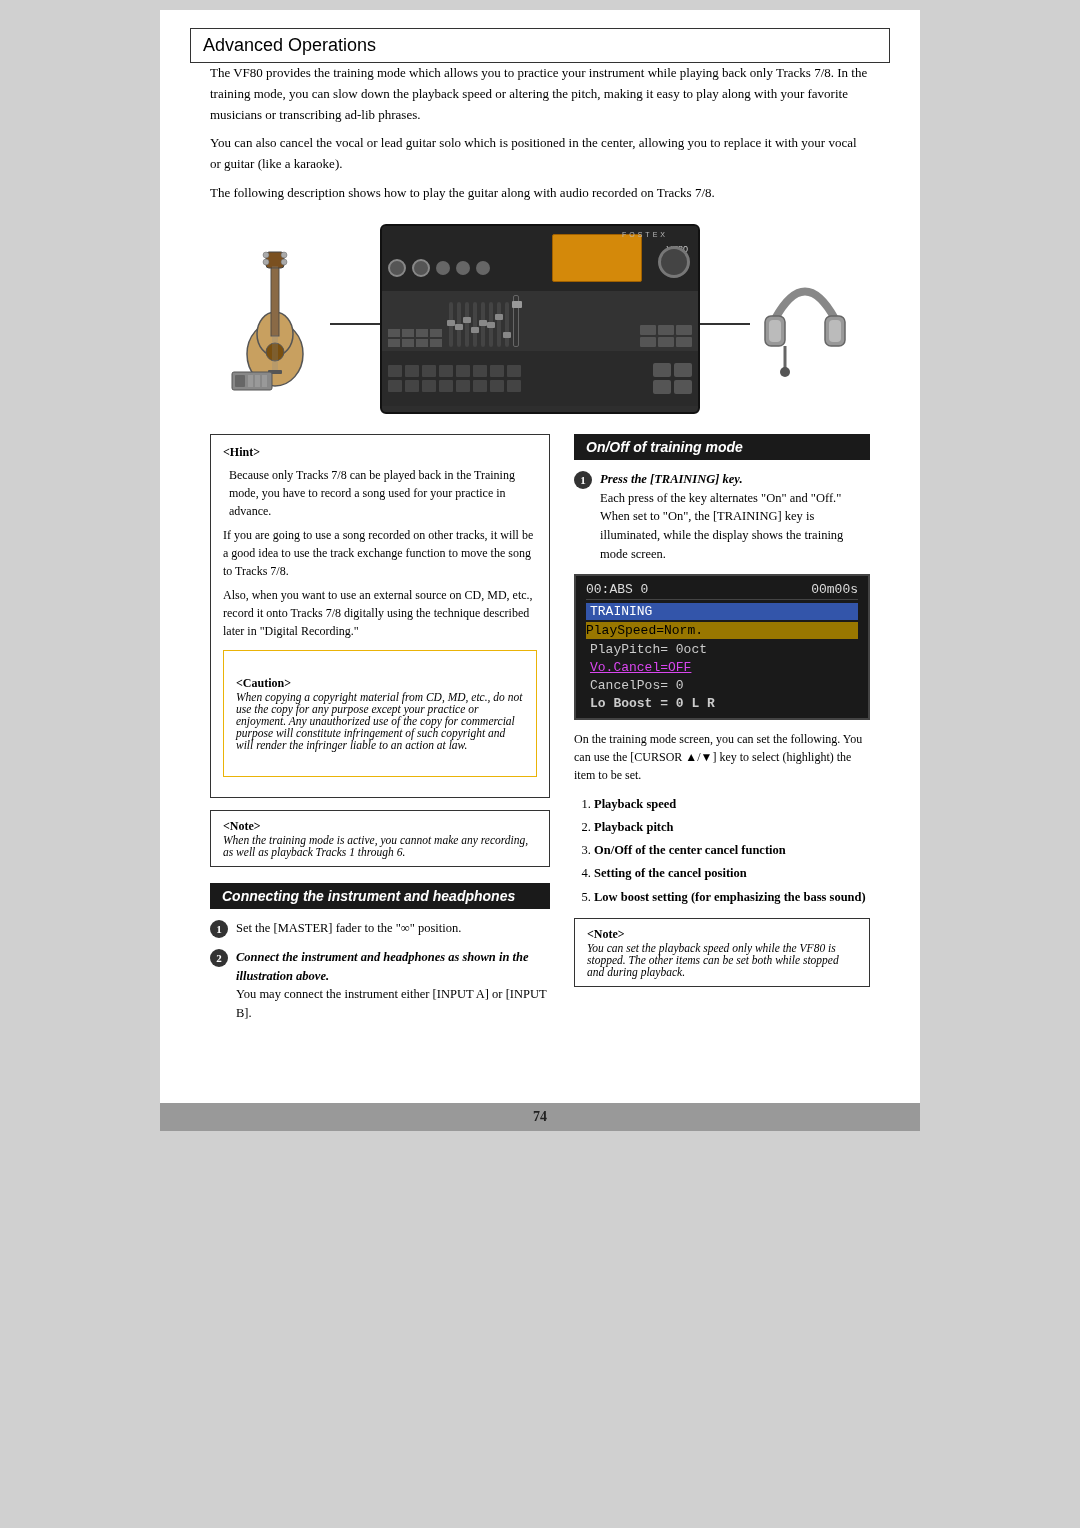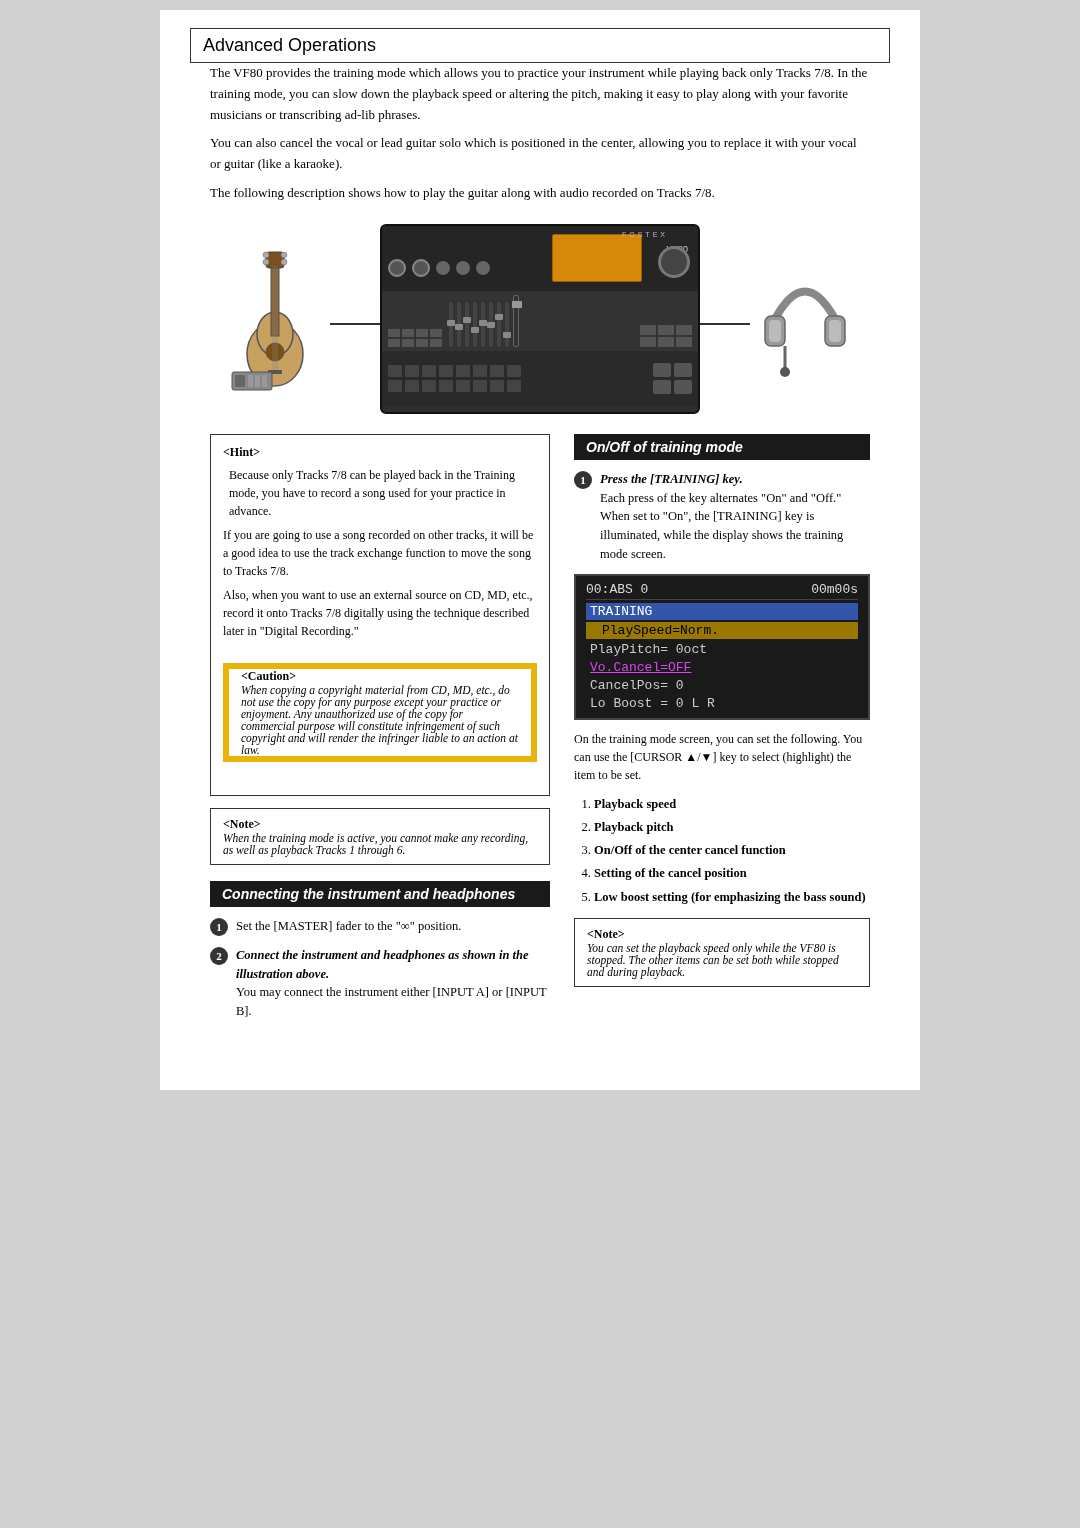--- a/index.html
+++ b/index.html
@@ -85,23 +85,23 @@
       padding: 10px 12px;
       margin-bottom: 12px;
       font-size: 12px;
     }
     .hint-title {
       font-weight: bold;
       font-size: 12px;
       margin-bottom: 6px;
     }
     .caution-box {
-      border: 6px solid #eab308;
-      padding: 0 12px;
-      margin: 23px 0;
+      border: 1px solid #eab308;
+      padding: 25px 12px;
+      margin: 10px 0;
       font-size: 11.5px;
       font-style: italic;
     }
     .caution-title {
       font-weight: bold;
       font-style: normal;
       font-size: 12px;
     }
     .note-box {
       border: 1px solid #333;
@@ -407,25 +407,25 @@
               <span>When set to "On", the [TRAINING] key is illuminated, while the display shows the training mode screen.</span>
             </div>
           </div>
 
           <div style="background:#1a1a1a; border:2px solid #444; padding:6px 10px; margin:10px 0; font-family:'Courier New',monospace;">
             <div style="display:flex; justify-content:space-between; color:#ddd; font-size:13px; border-bottom:1px solid #444; padding-bottom:2px; margin-bottom:3px;">
               <span>00:ABS 0</span>
               <span>00m00s</span>
             </div>
             <div style="background:#3355aa; color:#fff; font-size:13px; padding:1px 4px; margin-bottom:2px;">TRAINING</div>
-            <div style="background:#997700; color:#000; font-size:13px; padding:1px 16px; margin-bottom:2px;">PlaySpeed=Norm.</div>
+            <div style="background:#997700; color:#000; font-size:13px; padding:1px 0; margin-bottom:2px;">PlaySpeed=Norm.</div>
             <div style="color:#ccc; font-size:13px; padding:1px 4px; margin-bottom:1px;">PlayPitch= 0oct</div>
             <div style="color:#d946ef; font-size:13px; padding:1px 4px; margin-bottom:1px;text-decoration:underline;">Vo.Cancel=OFF</div>
             <div style="color:#ccc; font-size:13px; padding:1px 4px; margin-bottom:1px;">CancelPos=    0</div>
-            <div style="color:#ccc; font-size:13px; padding:1px 4px;">Lo Boost =    0  L R</div>
+            <div style="color:#ccc; font-size:13px; padding:1px 4px;font-weight:bold;">Lo Boost =    0  L R</div>
           </div>
 
           <p style="font-size:12px; line-height:1.5; margin-bottom:8px;">On the training mode screen, you can set the following. You can use the [CURSOR ▲/▼] key to select (highlight) the item to be set.</p>
 
           <ol class="numbered-list">
             <li><strong>Playback speed</strong></li>
             <li><strong>Playback pitch</strong></li>
             <li><strong>On/Off of the center cancel function</strong></li>
             <li><strong>Setting of the cancel position</strong></li>
             <li><strong>Low boost setting (for emphasizing the bass sound)</strong></li>
@@ -433,13 +433,16 @@
 
           <div class="note-box-right">
             <div class="note-title">&lt;Note&gt;</div>
             <p>You can set the playback speed only while the VF80 is stopped. The other items can be set both while stopped and during playback.</p>
           </div>
         </div>
       </div>
     </div>
   </div>
 
+  <div class="page-footer">
+    <span>74</span>
+  </div>
 </div>
 
 </body></html>

